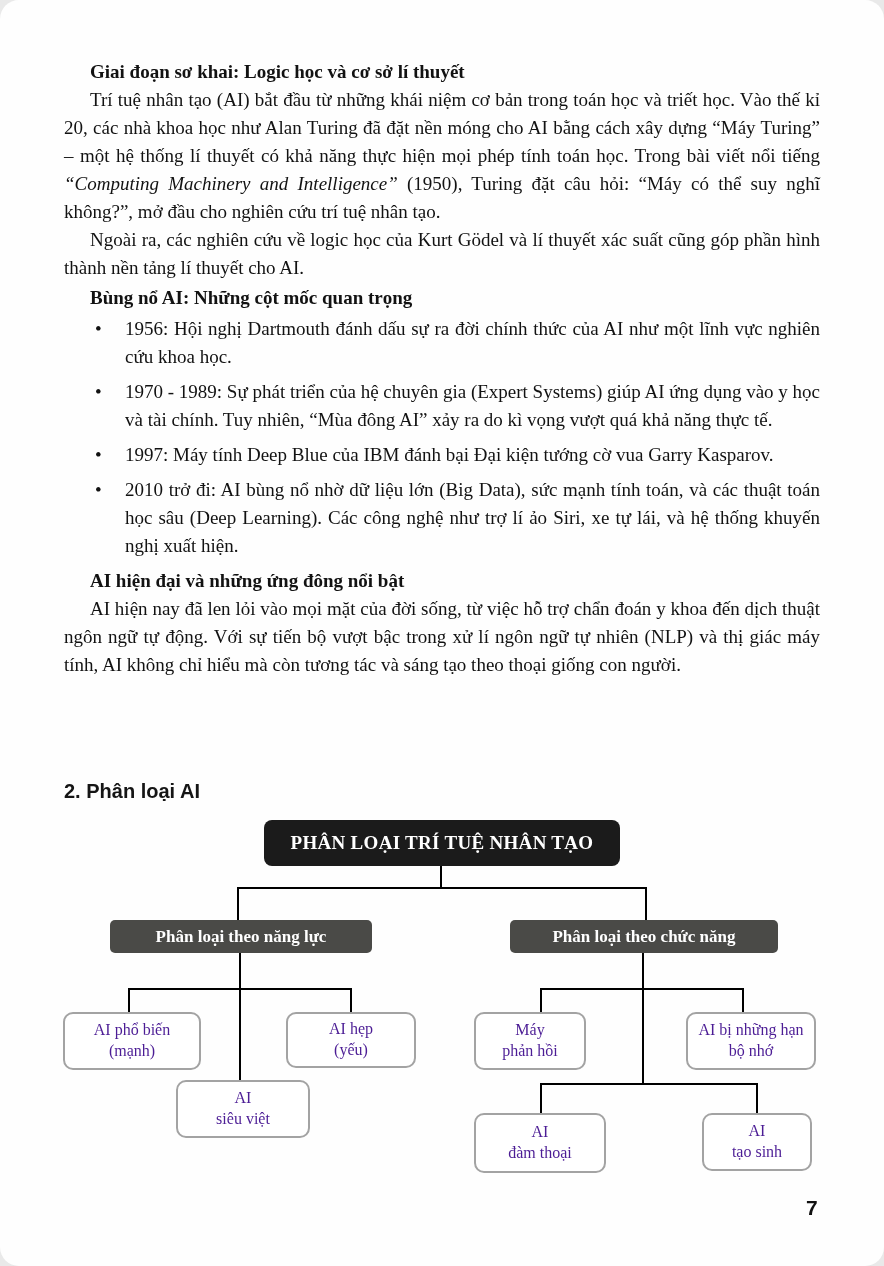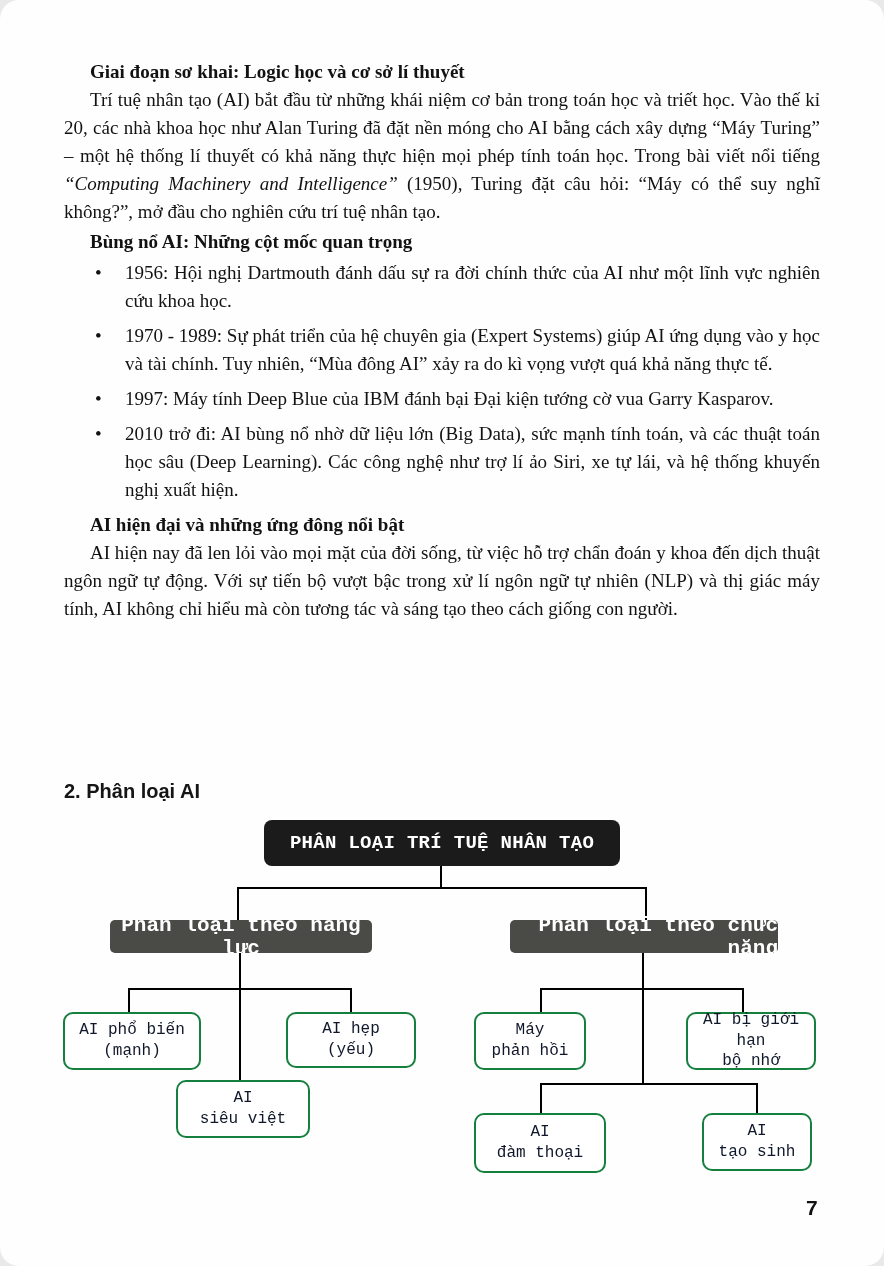--- a/index.html
+++ b/index.html
@@ -56,21 +56,21 @@
     font-size: 20px;
     color: #151515;
     text-align: right;
   }
   .diagram {
     position: absolute;
     left: 0;
     top: 812px;
     width: 884px;
     height: 390px;
-    font-family: Liberation Mono, monospace;
+    font-family: Liberation Serif, serif;
   }
   .node {
     position: absolute;
     display: flex;
     align-items: center;
     justify-content: center;
     text-align: center;
     white-space: pre-line;
   }
   .root-node {
@@ -78,30 +78,30 @@
     color: #fff;
     font-weight: bold;
     font-size: 19px;
     letter-spacing: 0.3px;
     border-radius: 8px;
   }
   .branch-node {
     background: #4a4a47;
     color: #fff;
     font-weight: bold;
-    font-size: 21px;
+    font-size: 17px;
     border-radius: 5px;
   }
   .leaf-node {
     background: #fff;
-    border: 2px solid #15803d;
+    border: 2px solid #a3a3a3;
     border-radius: 10px;
     font-size: 16px;
     line-height: 1.3;
-    color: #0f172a;
+    color: #4c1d95;
   }
   .line { position: absolute; background: #000; }
   .page-number {
     position: absolute;
     left: 806px;
     top: 1196px;
     font-family: "Liberation Sans", sans-serif;
     font-weight: bold;
     font-size: 21px;
     color: #111;
@@ -111,33 +111,34 @@
 <body>
 
 <div class="page">
 
   <div class="text-col">
 
     <h3 class="run-head">Giai đoạn sơ khai: Logic học và cơ sở lí thuyết</h3>
 
     <p class="para"><span>Trí tuệ nhân tạo (AI) bắt đầu từ những khái niệm cơ bản trong toán học và triết học. Vào thế kỉ 20, các nhà khoa học như Alan Turing đã đặt nền móng cho AI bằng cách xây dựng “Máy Turing” – một hệ thống lí thuyết có khả năng thực hiện mọi phép tính toán học. Trong bài viết nổi tiếng </span><span class="em">“Computing Machinery and Intelligence”</span><span> (1950), Turing đặt câu hỏi: “Máy có thể suy nghĩ không?”, mở đầu cho nghiên cứu trí tuệ nhân tạo.</span></p>
 
+    <p class="para">Ngoài ra, các nghiên cứu về logic học của Kurt Gödel và lí thuyết xác suất cũng góp phần hình thành nền tảng lí thuyết cho AI.</p>
 
     <h3 class="run-head">Bùng nổ AI: Những cột mốc quan trọng</h3>
 
     <ul class="milestones">
       <li>1956: Hội nghị Dartmouth đánh dấu sự ra đời chính thức của AI như một lĩnh vực nghiên cứu khoa học.</li>
       <li>1970 - 1989: Sự phát triển của hệ chuyên gia (Expert Systems) giúp AI ứng dụng vào y học và tài chính. Tuy nhiên, “Mùa đông AI” xảy ra do kì vọng vượt quá khả năng thực tế.</li>
       <li>1997: Máy tính Deep Blue của IBM đánh bại Đại kiện tướng cờ vua Garry Kasparov.</li>
       <li>2010 trở đi: AI bùng nổ nhờ dữ liệu lớn (Big Data), sức mạnh tính toán, và các thuật toán học sâu (Deep Learning). Các công nghệ như trợ lí ảo Siri, xe tự lái, và hệ thống khuyến nghị xuất hiện.</li>
     </ul>
 
     <h3 class="run-head">AI hiện đại và những ứng đông nổi bật</h3>
 
-    <p class="para">AI hiện nay đã len lỏi vào mọi mặt của đời sống, từ việc hỗ trợ chẩn đoán y khoa đến dịch thuật ngôn ngữ tự động. Với sự tiến bộ vượt bậc trong xử lí ngôn ngữ tự nhiên (NLP) và thị giác máy tính, AI không chỉ hiểu mà còn tương tác và sáng tạo theo cách giống con người.</p>
+    <p class="para">AI hiện nay đã len lỏi vào mọi mặt của đời sống, từ việc hỗ trợ chẩn đoán y khoa đến dịch thuật ngôn ngữ tự động. Với sự tiến bộ vượt bậc trong xử lí ngôn ngữ tự nhiên (NLP) và thị giác máy tính, AI không chỉ hiểu mà còn tương tác và sáng tạo theo thoại giống con người.</p>
 
   </div>
 
   <h2 class="section-heading">2. Phân loại AI</h2>
 
   <div class="diagram">
 
     <div class="node root-node" style="left:264px; top:8px; width:356px; height:46px;">PHÂN LOẠI TRÍ TUỆ NHÂN TẠO</div>
 
     <div class="line" style="left:440px; top:54px; width:2px; height:21px;"></div>
@@ -163,21 +164,21 @@
     <div class="line" style="left:642px; top:141px; width:2px; height:132px;"></div>
     <div class="line" style="left:540px; top:176px; width:204px; height:2px;"></div>
     <div class="line" style="left:540px; top:176px; width:2px; height:24px;"></div>
     <div class="line" style="left:742px; top:176px; width:2px; height:24px;"></div>
     <div class="line" style="left:540px; top:271px; width:218px; height:2px;"></div>
     <div class="line" style="left:540px; top:273px; width:2px; height:28px;"></div>
     <div class="line" style="left:756px; top:273px; width:2px; height:28px;"></div>
 
     <div class="node leaf-node" style="left:474px; top:200px; width:112px; height:58px;">Máy
 phản hồi</div>
-    <div class="node leaf-node" style="left:686px; top:200px; width:130px; height:58px;">AI bị giới hạn
+    <div class="node leaf-node" style="left:686px; top:200px; width:130px; height:58px;">AI bị những hạn
 bộ nhớ</div>
     <div class="node leaf-node" style="left:474px; top:301px; width:132px; height:60px;">AI
 đàm thoại</div>
     <div class="node leaf-node" style="left:702px; top:301px; width:110px; height:58px;">AI
 tạo sinh</div>
 
   </div>
 
   <div class="page-number">7</div>
 

